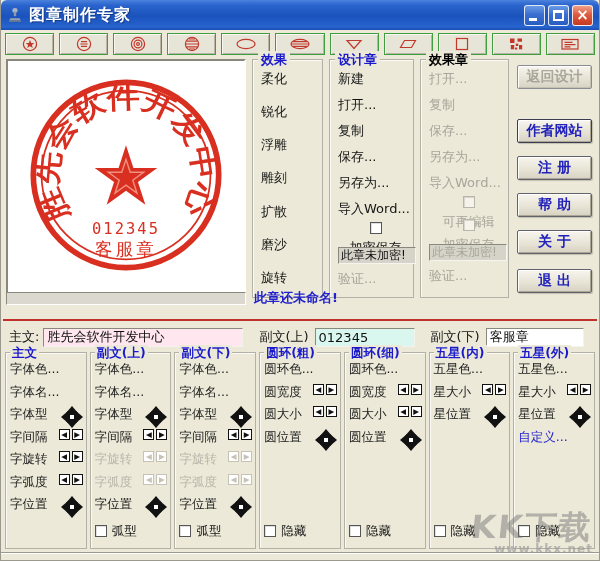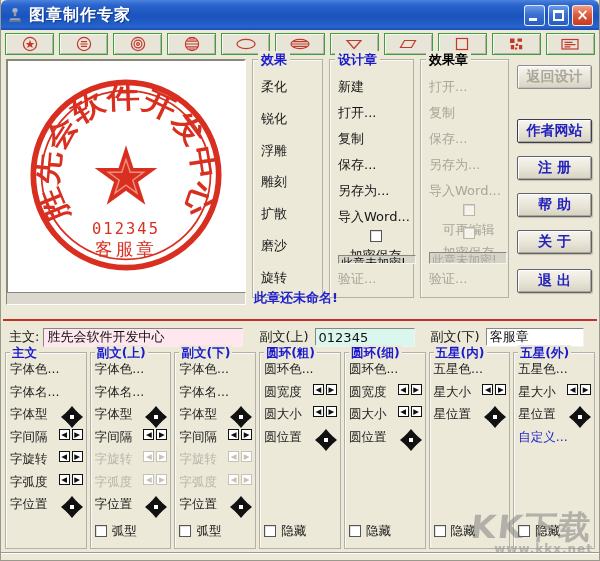--- a/index.html
+++ b/index.html
@@ -34,21 +34,21 @@
   .stamp{margin-top:11px;}
   .ring-outer{fill:none;stroke:#d92f20;stroke-width:5.5;}
   .ring-inner{fill:none;stroke:#d92f20;stroke-width:1.7;}
   .arc-text{font-size:27px;font-weight:bold;fill:#d92f20;}
   .star{fill:#d92f20;}
   .star-inline{fill:none;stroke:#f2907f;stroke-width:1.4;}
   .serial{font-family:"DejaVu Sans Mono","Liberation Mono",monospace;font-size:15px;letter-spacing:2px;
     fill:#d92f20;text-anchor:middle;}
   .bottomt{font-size:17px;letter-spacing:3px;fill:#d92f20;text-anchor:middle;font-weight:500;}
   
-  .gbox{position:relative;border:1px solid #b3b0a5;box-shadow:inset 1px 1px 0 #fbfaf6;padding-top:8px;}
+  .gbox{position:relative;border:1px solid #b3b0a5;box-shadow:inset 1px 1px 0 #fbfaf6;padding-top:0;}
   .gtitle{position:absolute;top:-9px;left:5px;background:#ece9d8;padding:0 3px;
     font-size:13px;font-weight:bold;color:#1a1acc;white-space:nowrap;}
   .gtitle.dis{color:#000000;}
   .fx{width:71px;flex:none;}
   .dz{width:85px;flex:none;}
   .ez{width:89px;flex:none;}
   .pbody{display:flex;flex-direction:column;height:100%;padding:6px 0 6px 8px;}
   .pitem{height:26px;line-height:26px;font-size:13px;color:#151515;white-space:nowrap;cursor:default;}
   .pitem.dis,.cbrow.dis,.verify.dis{color:#a8a59a;}
   .cbrow{height:23px;display:flex;align-items:center;gap:5px;font-size:13px;color:#151515;flex-direction:column;}

